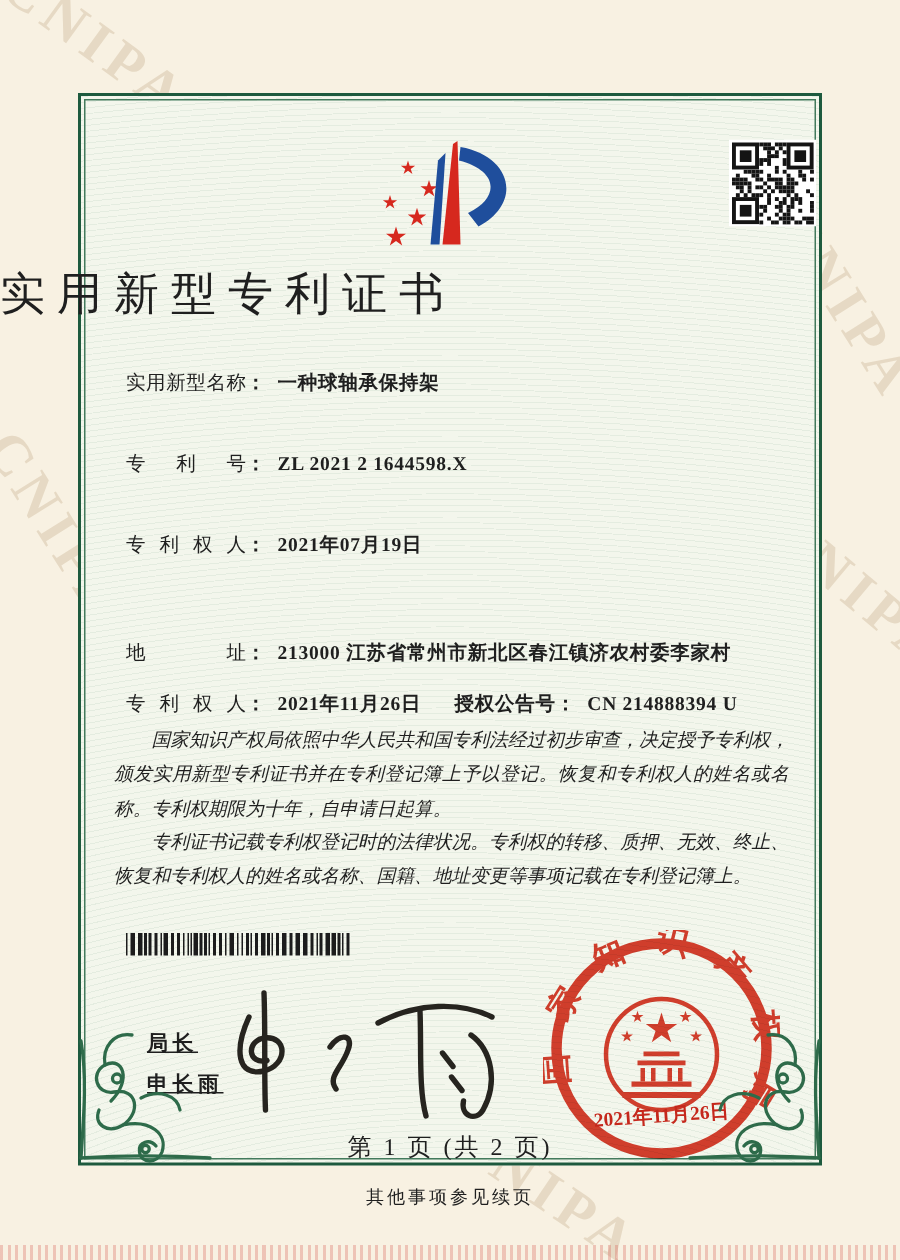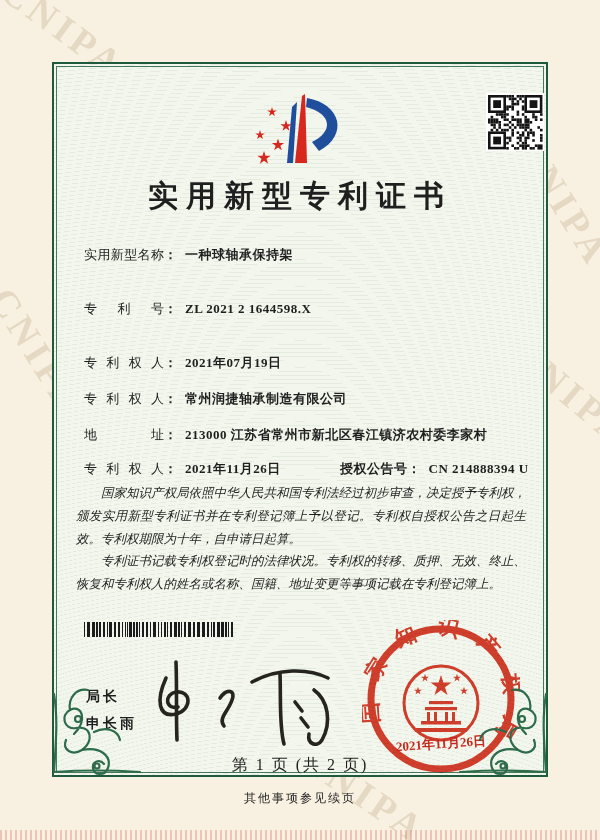--- a/index.html
+++ b/index.html
@@ -11,34 +11,34 @@
 
   
   #frame{position:absolute;left:52px;top:62px;width:492px;height:711px;
     border:2px solid #1e5a3e;background:
       repeating-radial-gradient(ellipse 1400px 900px at 50% 135%, rgba(96,148,118,0.10) 0 1px, rgba(0,0,0,0) 1px 6px),
       #f3f6ec;}
   #frame-inner{position:absolute;left:2px;top:2px;right:2px;bottom:2px;border:1px solid #437a5c;}
 
   .abs{position:absolute;}
   #cert-no{left:76px;top:94px;font-size:13px;letter-spacing:1px;font-weight:600;}
-  #title{left:0;right:0;top:176px;text-align:center;font-size:30px;font-weight:bold;letter-spacing:8px;}
+  #title{left:0;right:0;top:176px;text-align:left;font-size:30px;font-weight:normal;letter-spacing:8px;}
 
   .frow{position:absolute;left:84px;width:450px;font-size:13px;white-space:nowrap;}
   .flabel{display:inline-block;width:80px;text-align:justify;text-align-last:justify;font-weight:400;}
   .fcolon{font-weight:600;margin-right:8px;}
   .fvalue{font-weight:600;letter-spacing:0.5px;}
-  .fpair2{margin-left:56px;}
+  .fpair2{margin-left:19px;}
 
   #paragraphs{left:76px;top:482px;width:450px;font-size:12.5px;line-height:1.82;
     font-style:italic;text-align:justify;}
   #paragraphs p{margin:0;text-indent:2em;}
 
   #barcode{left:84px;top:622px;width:152px;height:16px;}
-  #sig-block{left:86px;top:684px;font-size:14px;font-weight:bold;letter-spacing:3px;line-height:1.9;}
+  #sig-block{left:98px;top:684px;font-size:14px;font-weight:bold;letter-spacing:3px;line-height:1.9;text-decoration:underline;}
   #signature{left:132px;top:648px;}
   #seal{left:362px;top:620px;mix-blend-mode:multiply;}
   #seal-date{left:366px;top:735px;width:150px;text-align:center;color:#c5281c;
     font-size:13px;font-weight:bold;transform:rotate(-4deg);}
   #page-num{left:0;right:0;top:755px;text-align:center;font-size:16px;letter-spacing:2px;}
   #footer-note{left:0;right:0;top:790px;text-align:center;font-size:12px;letter-spacing:2px;}
 
   .flourish{position:absolute;width:95px;height:100px;}
   #flourish-bl{left:48px;top:676px;}
   #flourish-br{left:457px;top:676px;transform:scaleX(-1);}
@@ -250,33 +250,30 @@
 
   <div class="frow" style="top:246px;">
     <span class="flabel">实用新型名称</span><span class="fcolon">：</span><span class="fvalue">一种球轴承保持架</span>
   </div>
   <div class="frow" style="top:300px;">
     <span class="flabel">专利号</span><span class="fcolon">：</span><span class="fvalue">ZL 2021 2 1644598.X</span>
   </div>
   <div class="frow" style="top:354px;">
     <span class="flabel">专利权人</span><span class="fcolon">：</span><span class="fvalue">2021年07月19日</span>
   </div>
-  <div class="frow" style="top:390px;">
-    <span class="flabel">专利权人</span><span class="fcolon">：</span><span class="fvalue">常州润捷轴承制造有限公司</span>
-  </div>
   <div class="frow" style="top:426px;">
     <span class="flabel">地址</span><span class="fcolon">：</span><span class="fvalue">213000 江苏省常州市新北区春江镇济农村委李家村</span>
   </div>
   <div class="frow" style="top:460px;">
     <span class="flabel">专利权人</span><span class="fcolon">：</span><span class="fvalue">2021年11月26日</span>
     <span class="fpair2"><span class="fvalue">授权公告号</span><span class="fcolon">：</span><span class="fvalue">CN 214888394 U</span></span>
   </div>
 
   <div class="abs" id="paragraphs">
-    <p>国家知识产权局依照中华人民共和国专利法经过初步审查，决定授予专利权，颁发实用新型专利证书并在专利登记簿上予以登记。专利权自授权公告之日起生效。专利权期限为十年，自申请日起算。</p>
+    <p>国家知识产权局依照中华人民共和国专利法经过初步审查，决定授予专利权，颁发实用新型专利证书并在专利登记簿上予以登记。恢复和专利权人的姓名或名称。专利权期限为十年，自申请日起算。</p>
     <p>专利证书记载专利权登记时的法律状况。专利权的转移、质押、无效、终止、恢复和专利权人的姓名或名称、国籍、地址变更等事项记载在专利登记簿上。</p>
   </div>
 
   <svg class="abs" id="barcode" viewBox="0 0 152 16">
     <g id="bars" fill="#1c1c1c">
         <rect x="0" y="0" width="1" height="15"></rect>
         <rect x="3" y="0" width="3" height="15"></rect>
         <rect x="8" y="0" width="3" height="15"></rect>
         <rect x="12" y="0" width="2" height="15"></rect>
         <rect x="15" y="0" width="2" height="15"></rect>

